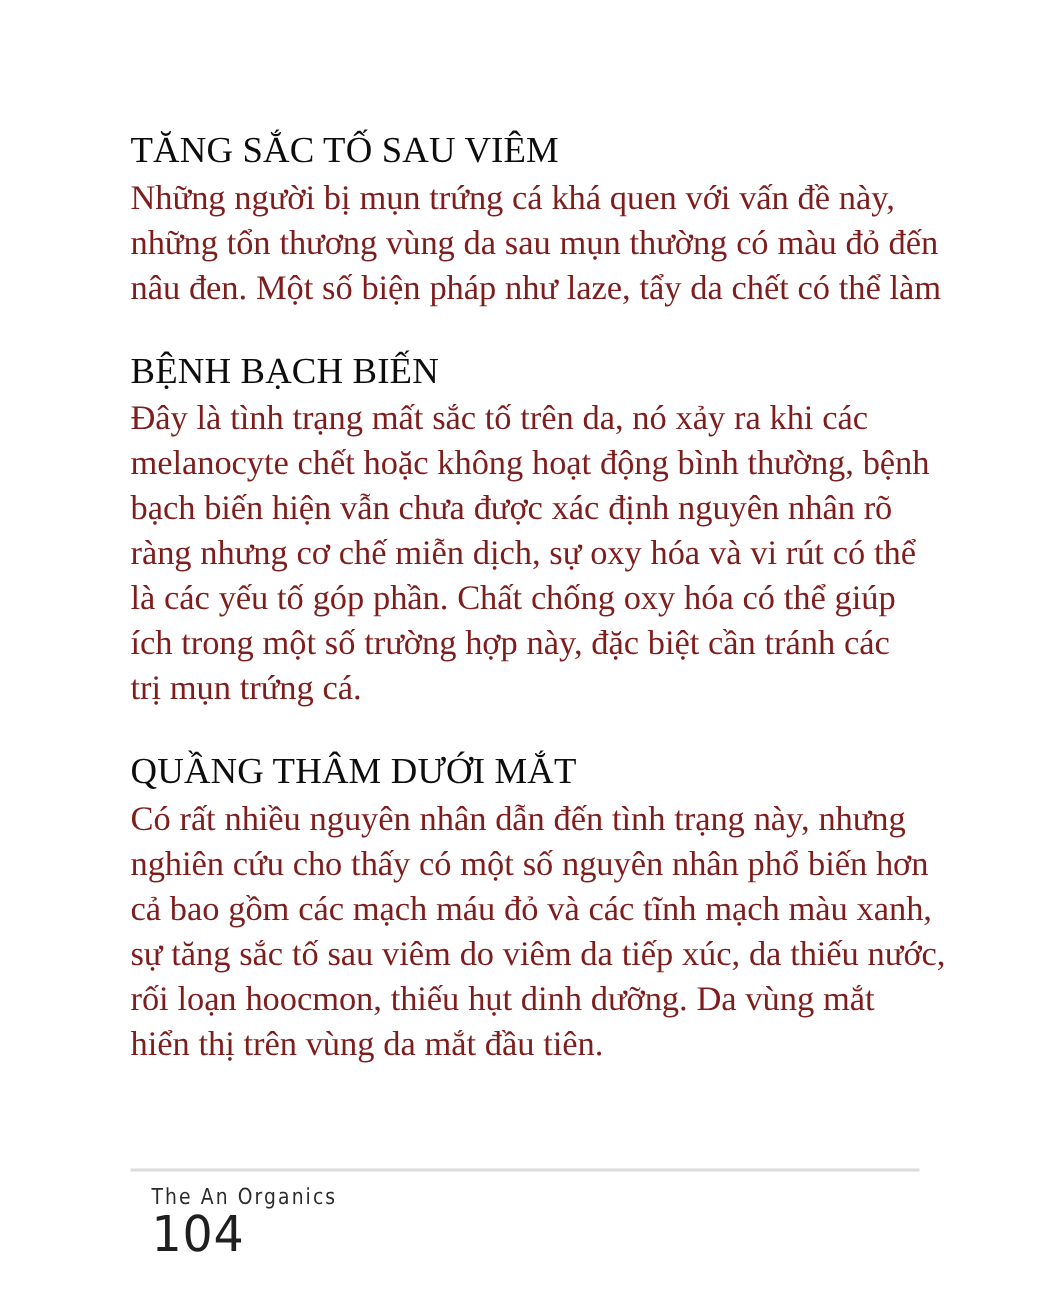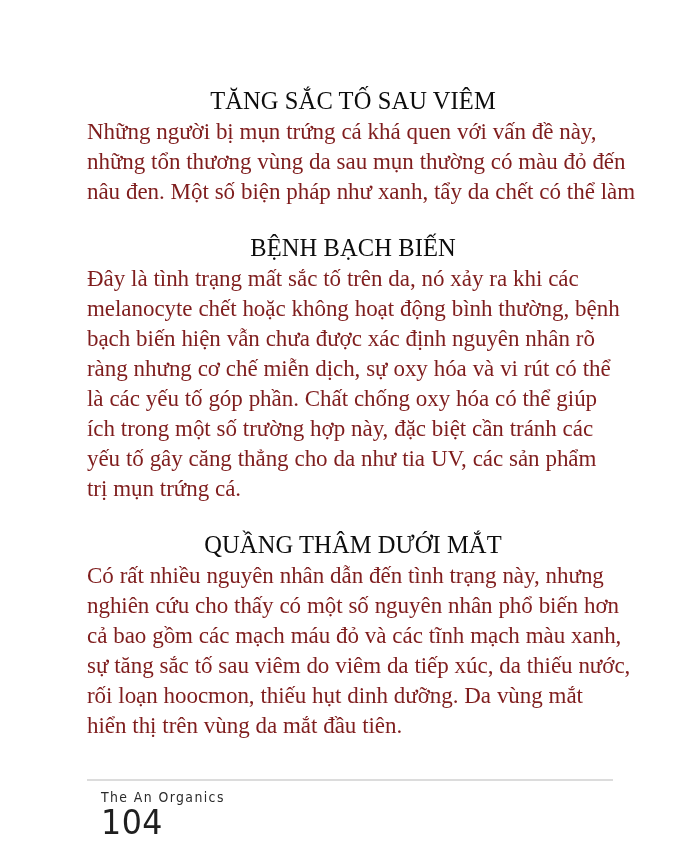--- a/index.html
+++ b/index.html
@@ -41,21 +41,20 @@
 
   .section-heading {
     font-family: "Liberation Serif", "DejaVu Serif", serif;
     font-size: 24.5px;
     line-height: 30px;
     font-weight: 400;
     letter-spacing: 0.1px;
     color: #0d0d0d;
     margin: 0 0 1px 0;
     white-space: nowrap;
-    text-align: center;
   }
 
   .section-body {
     font-family: "Liberation Serif", "DejaVu Serif", serif;
     font-size: 23px;
     line-height: 30px;
     font-weight: 400;
     color: #7f1d1d;
     margin: 0;
     text-align: left;
@@ -115,34 +114,33 @@
 
 <div class="page">
 
   <div class="content">
 
     <div class="section">
       <h2 class="section-heading">TĂNG SẮC TỐ SAU VIÊM</h2>
       <p class="section-body">
         <span class="ln">Những người bị mụn trứng cá khá quen với vấn đề này,</span>
         <span class="ln">những tổn thương vùng da sau mụn thường có màu đỏ đến</span>
-        <span class="ln">nâu đen. Một số biện pháp như xanh, tẩy da chết có thể làm</span>
+        <span class="ln">nâu đen. Một số biện pháp như laze, tẩy da chết có thể làm</span>
       </p>
     </div>
 
     <div class="section">
       <h2 class="section-heading">BỆNH BẠCH BIẾN</h2>
       <p class="section-body">
         <span class="ln">Đây là tình trạng mất sắc tố trên da, nó xảy ra khi các</span>
         <span class="ln">melanocyte chết hoặc không hoạt động bình thường, bệnh</span>
         <span class="ln">bạch biến hiện vẫn chưa được xác định nguyên nhân rõ</span>
         <span class="ln">ràng nhưng cơ chế miễn dịch, sự oxy hóa và vi rút có thể</span>
         <span class="ln">là các yếu tố góp phần. Chất chống oxy hóa có thể giúp</span>
         <span class="ln">ích trong một số trường hợp này, đặc biệt cần tránh các</span>
-        <span class="ln">yếu tố gây căng thẳng cho da như tia UV, các sản phẩm</span>
         <span class="ln">trị mụn trứng cá.</span>
       </p>
     </div>
 
     <div class="section">
       <h2 class="section-heading">QUẦNG THÂM DƯỚI MẮT</h2>
       <p class="section-body">
         <span class="ln">Có rất nhiều nguyên nhân dẫn đến tình trạng này, nhưng</span>
         <span class="ln">nghiên cứu cho thấy có một số nguyên nhân phổ biến hơn</span>
         <span class="ln">cả bao gồm các mạch máu đỏ và các tĩnh mạch màu xanh,</span>

